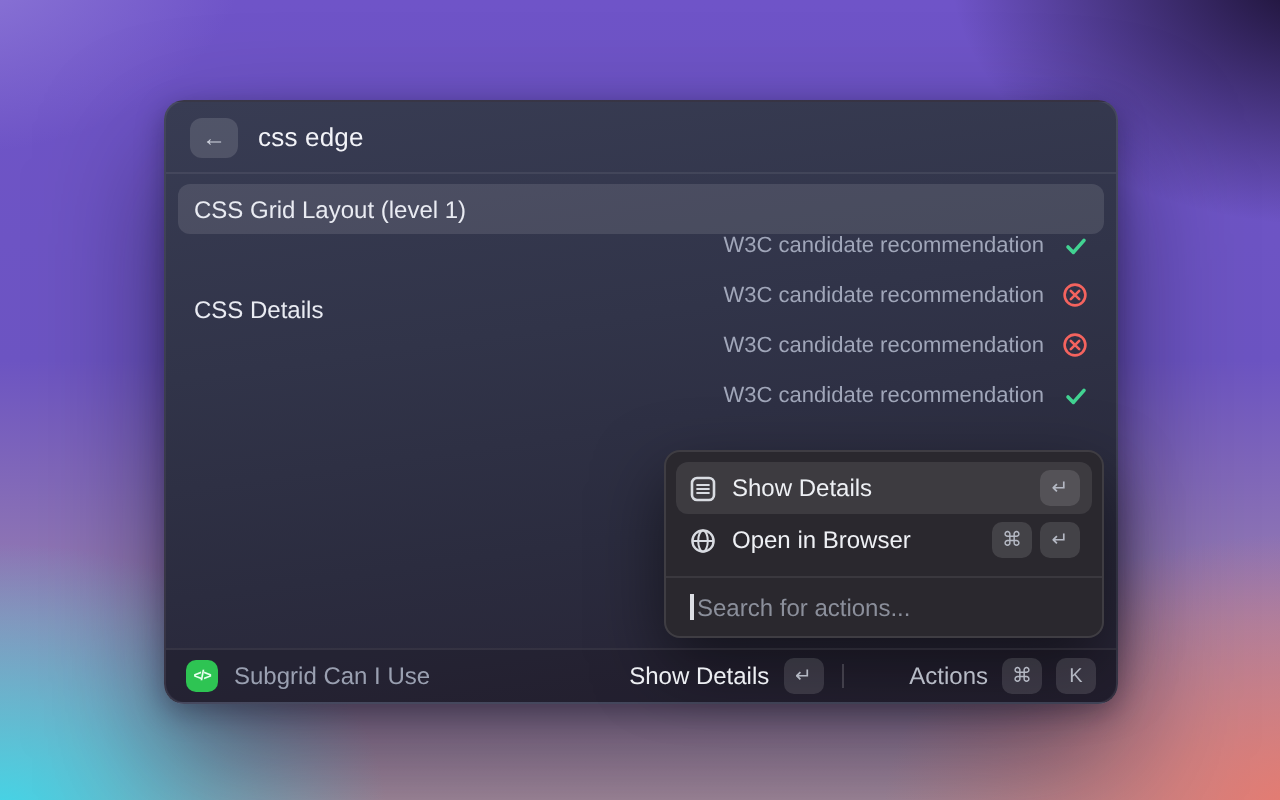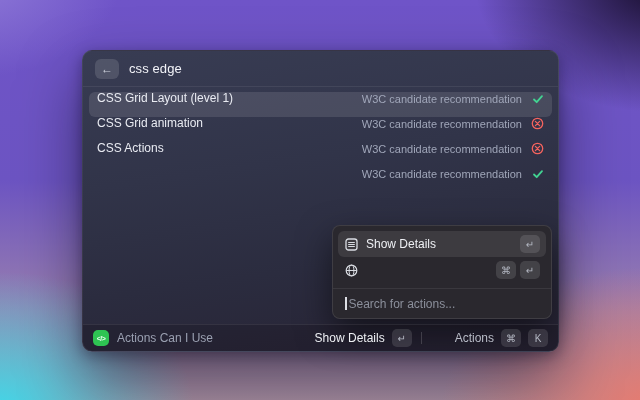--- a/index.html
+++ b/index.html
@@ -25,21 +25,21 @@
     border-bottom:1px solid rgba(255,255,255,0.07);
   }
   .back-btn{
     width:24px; height:20px; border-radius:6px; background:rgba(255,255,255,0.13);
     color:#cdd1dc; font-size:12px; display:flex; align-items:center; justify-content:center;
     cursor:default;
   }
   .query{ color:#f2f3f8; font-size:13px; font-weight:500; letter-spacing:0.1px; }
   .list{ padding:5px 6px 0 6px; }
   .row{
-    height:25px; display:flex; align-items:flex-end; padding:12px 8px; border-radius:6px;
+    height:25px; display:flex; align-items:center; padding:12px 8px; border-radius:6px;
   }
   .row.selected{ background:rgba(255,255,255,0.11); }
   .row-title{ font-size:12px; color:#e9ebf2; font-weight:500; white-space:nowrap; }
   .row-right{ margin-left:auto; display:flex; align-items:center; gap:9px;margin-top:36px; }
   .row-status{ font-size:11px; color:#a0a6b9; white-space:nowrap; }
   .st{ width:13px; height:13px; display:flex; align-items:center; justify-content:center; }
   .panel{
     position:absolute; right:6px; bottom:32px; width:220px;
     background:#2a282e; border:1px solid rgba(255,255,255,0.10);
     border-radius:8px; box-shadow:0 14px 34px rgba(0,0,0,0.5);
@@ -100,34 +100,33 @@
           <span class="row-status">W3C candidate recommendation</span>
           <span class="st">
             <svg width="12" height="12" viewBox="0 0 12 12">
                 <path d="M2 6.5 L4.7 9.2 L10 3.2" fill="none" stroke="#42d392" stroke-width="1.8" stroke-linecap="round" stroke-linejoin="round"></path>
               </svg>
           </span>
         </span>
       </div>
 
       <div class="row">
-        <span class="row-title">CSS Grid animation</span>
         <span class="row-right">
           <span class="row-status">W3C candidate recommendation</span>
           <span class="st">
             <svg width="13" height="13" viewBox="0 0 13 13">
                 <circle cx="6.5" cy="6.5" r="5.2" fill="none" stroke="#f4635e" stroke-width="1.3"></circle>
                 <path d="M4.4 4.4 L8.6 8.6 M8.6 4.4 L4.4 8.6" stroke="#f4635e" stroke-width="1.3" stroke-linecap="round"></path>
               </svg>
           </span>
         </span>
       </div>
 
       <div class="row">
-        <span class="row-title">CSS Actions</span>
+        <span class="row-title">CSS Details</span>
         <span class="row-right">
           <span class="row-status">W3C candidate recommendation</span>
           <span class="st">
             <svg width="13" height="13" viewBox="0 0 13 13">
                 <circle cx="6.5" cy="6.5" r="5.2" fill="none" stroke="#f4635e" stroke-width="1.3"></circle>
                 <path d="M4.4 4.4 L8.6 8.6 M8.6 4.4 L4.4 8.6" stroke="#f4635e" stroke-width="1.3" stroke-linecap="round"></path>
               </svg>
           </span>
         </span>
       </div>
@@ -161,38 +160,39 @@
       </div>
 
       <div class="action-row">
         <span class="action-icon">
           <svg width="13" height="13" viewBox="0 0 13 13">
               <circle cx="6.5" cy="6.5" r="5.3" fill="none" stroke="#d9dce2" stroke-width="1.2"></circle>
               <ellipse cx="6.5" cy="6.5" rx="2.4" ry="5.3" fill="none" stroke="#d9dce2" stroke-width="1"></ellipse>
               <path d="M1.3 6.5 H11.7" stroke="#d9dce2" stroke-width="1"></path>
             </svg>
         </span>
+        <span class="action-label">Open in Browser</span>
         <span class="keys">
           <span class="key">⌘</span>
           <span class="key">↵</span>
         </span>
       </div>
 
       <div class="panel-divider"></div>
 
       <div class="panel-search">
         <span class="caret"></span>
         <span class="panel-placeholder">Search for actions...</span>
       </div>
 
     </div>
 
     <div class="footer">
       <span class="app-icon">&lt;/&gt;</span>
-      <span class="app-label">Actions Can I Use</span>
+      <span class="app-label">Subgrid Can I Use</span>
       <span class="footer-right">
         <span class="footer-action-label">Show Details</span>
         <span class="key">↵</span>
         <span class="footer-sep"></span>
         <span class="footer-actions-label">Actions</span>
         <span class="key">⌘</span>
         <span class="key">K</span>
       </span>
     </div>
 

